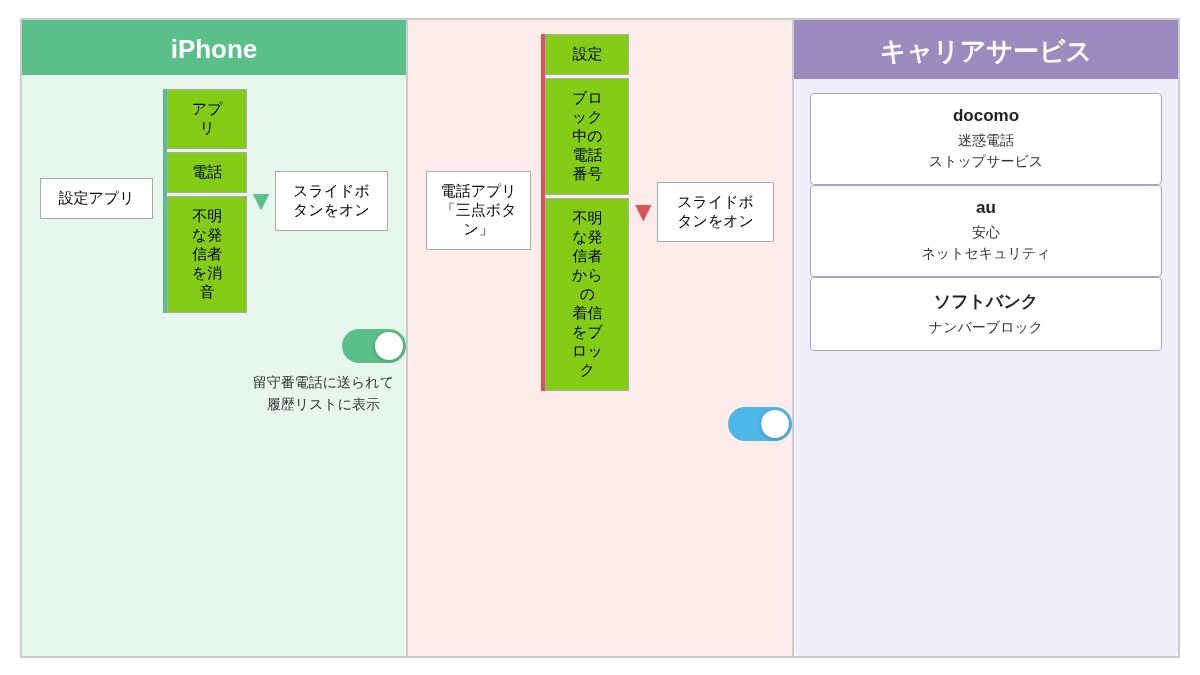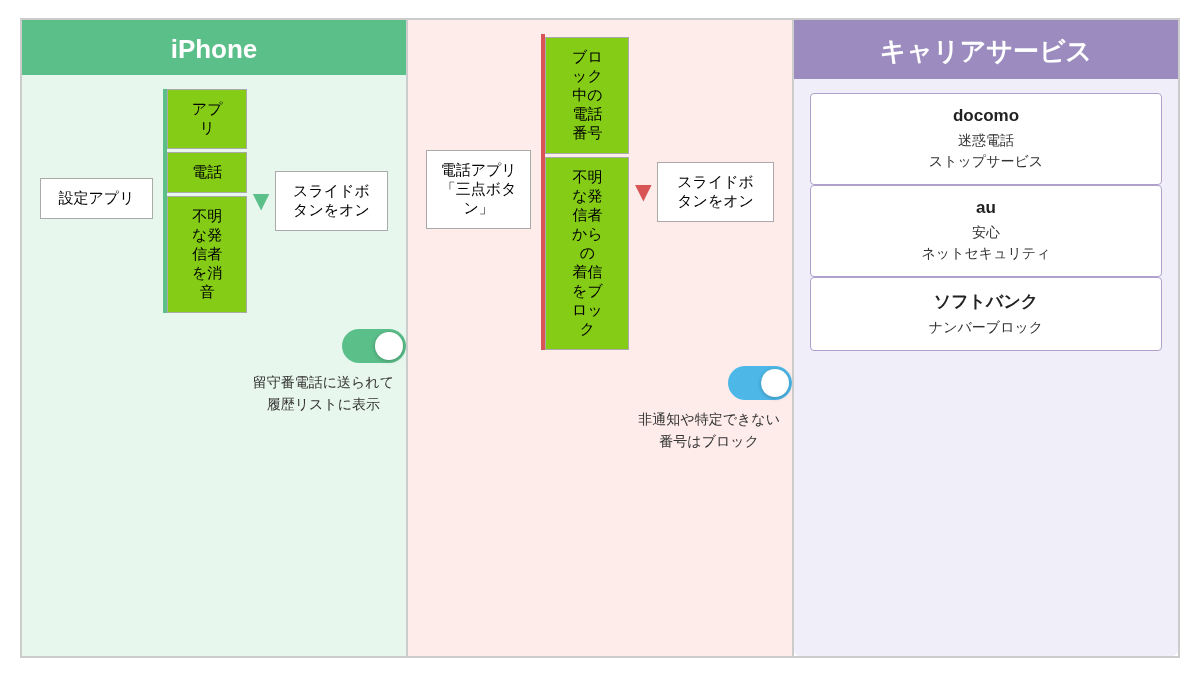--- a/index.html
+++ b/index.html
@@ -261,41 +261,39 @@
 
   <div class="column column-android">
 
     <div class="steps-area">
 
       <div class="android-top-box">電話アプリ「三点ボタン」</div>
 
       <div class="android-bracket-container">
         <div class="android-left-bar"></div>
         <div class="android-steps-inner">
+          <div class="bracketed-step">設定</div>
           <div class="step-separator"></div>
           <div class="bracketed-step">ブロック中の電話番号</div>
           <div class="step-separator"></div>
           <div class="bracketed-step">不明な発信者からの<br>着信をブロック</div>
         </div>
       </div>
 
       <div class="arrow-down arrow-down-android">▼</div>
 
       <div class="last-step-box">スライドボタンをオン</div>
     </div>
 
     <div class="toggle-area">
       <div class="toggle-switch toggle-blue">
         <div class="toggle-knob"></div>
       </div>
     </div>
 
-    <div class="bottom-desc">
-      非通知や特定できない<br>番号はブロック
-    </div>
   </div>
 
   <div class="column column-carrier">
     <div class="col-header header-carrier">キャリアサービス</div>
 
     <div class="carrier-cards">
 
       <div class="carrier-card">
         <div class="carrier-name">docomo</div>
         <div class="carrier-service">迷惑電話<br>ストップサービス</div>

